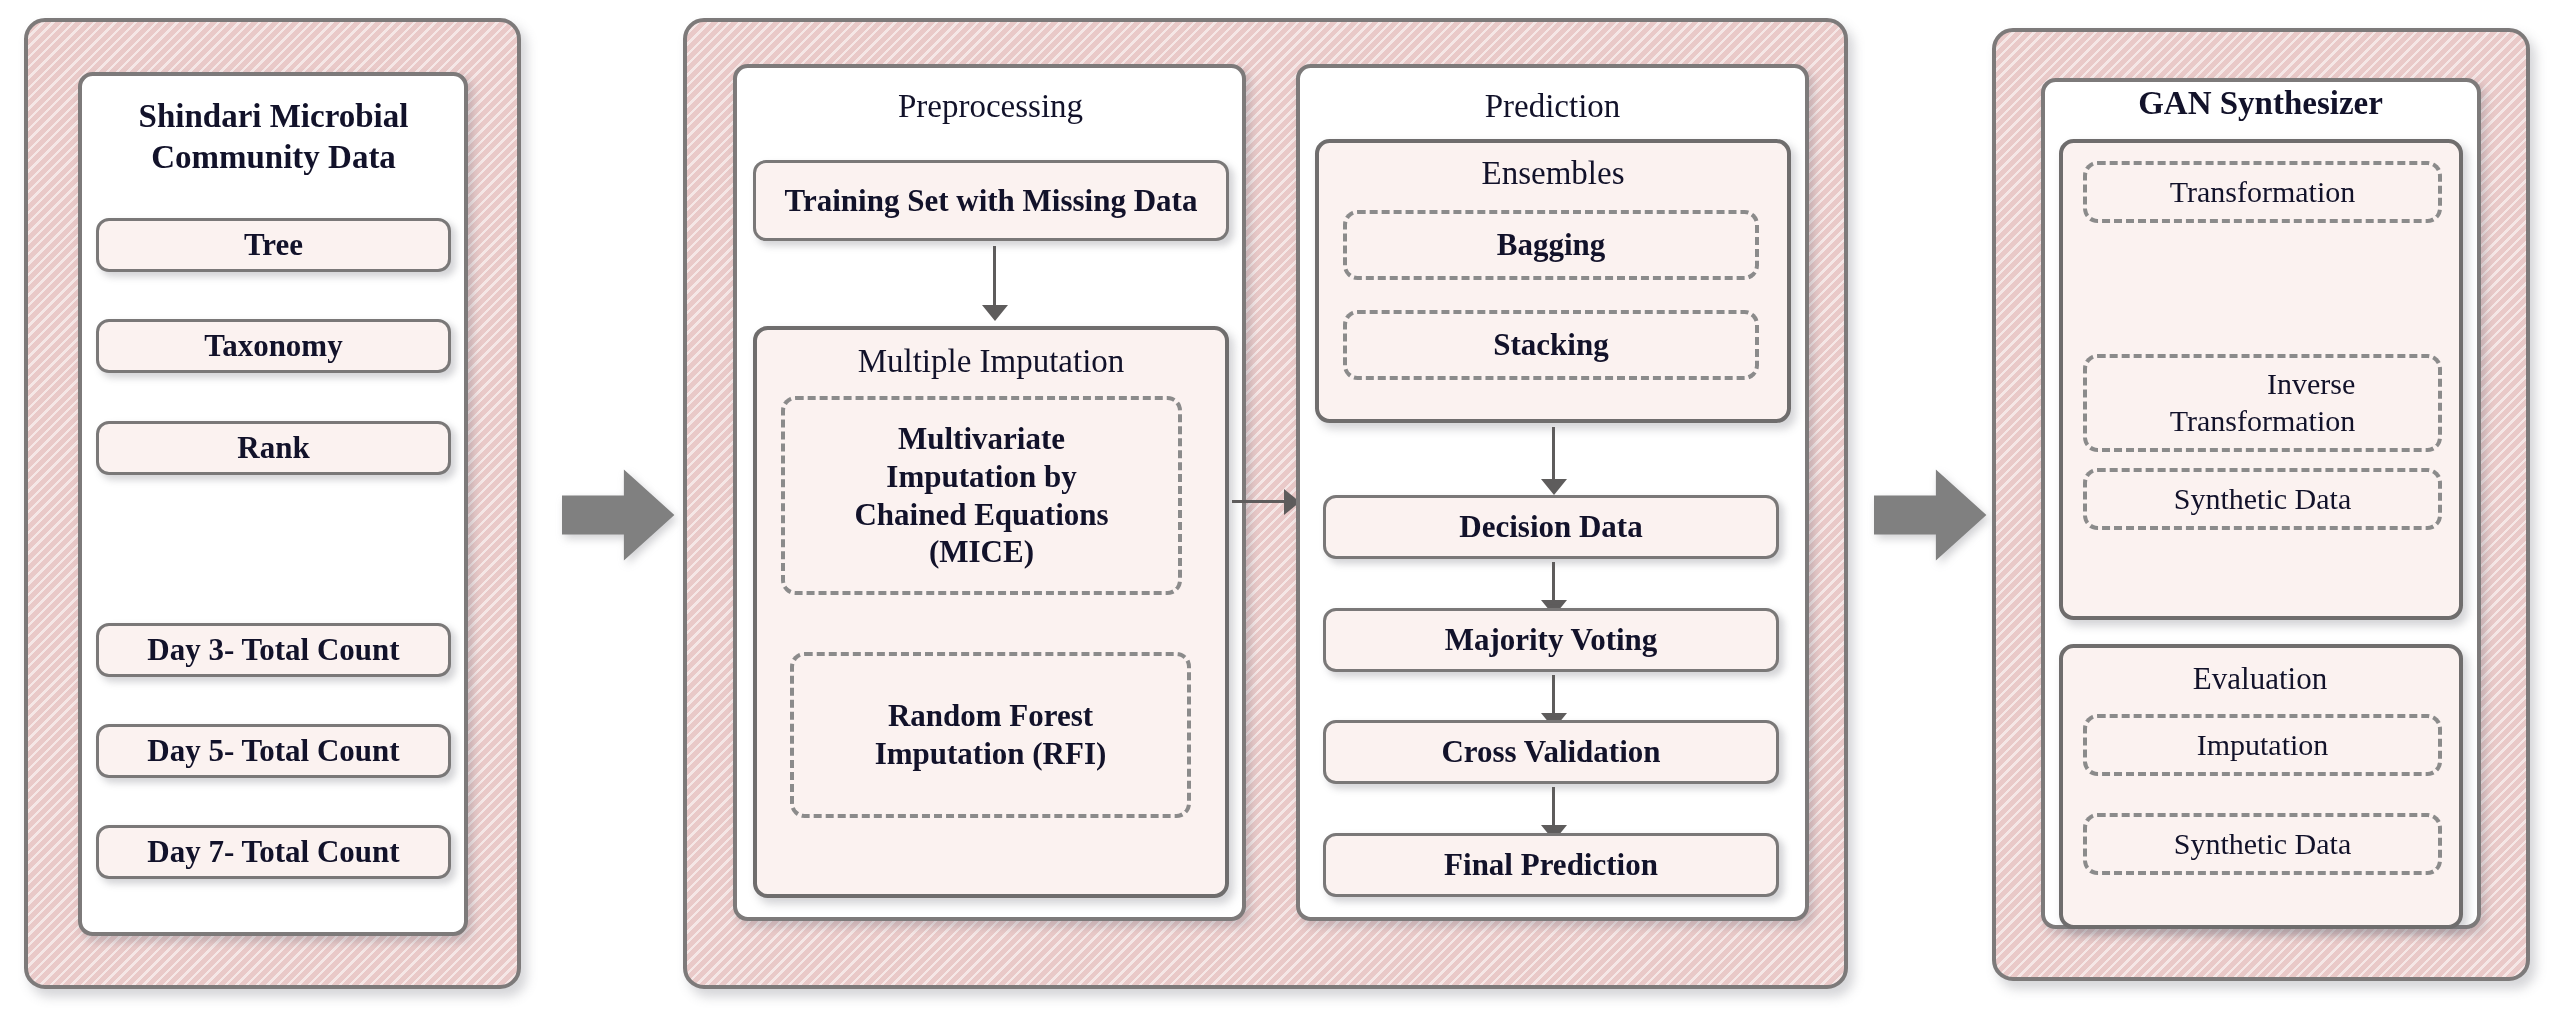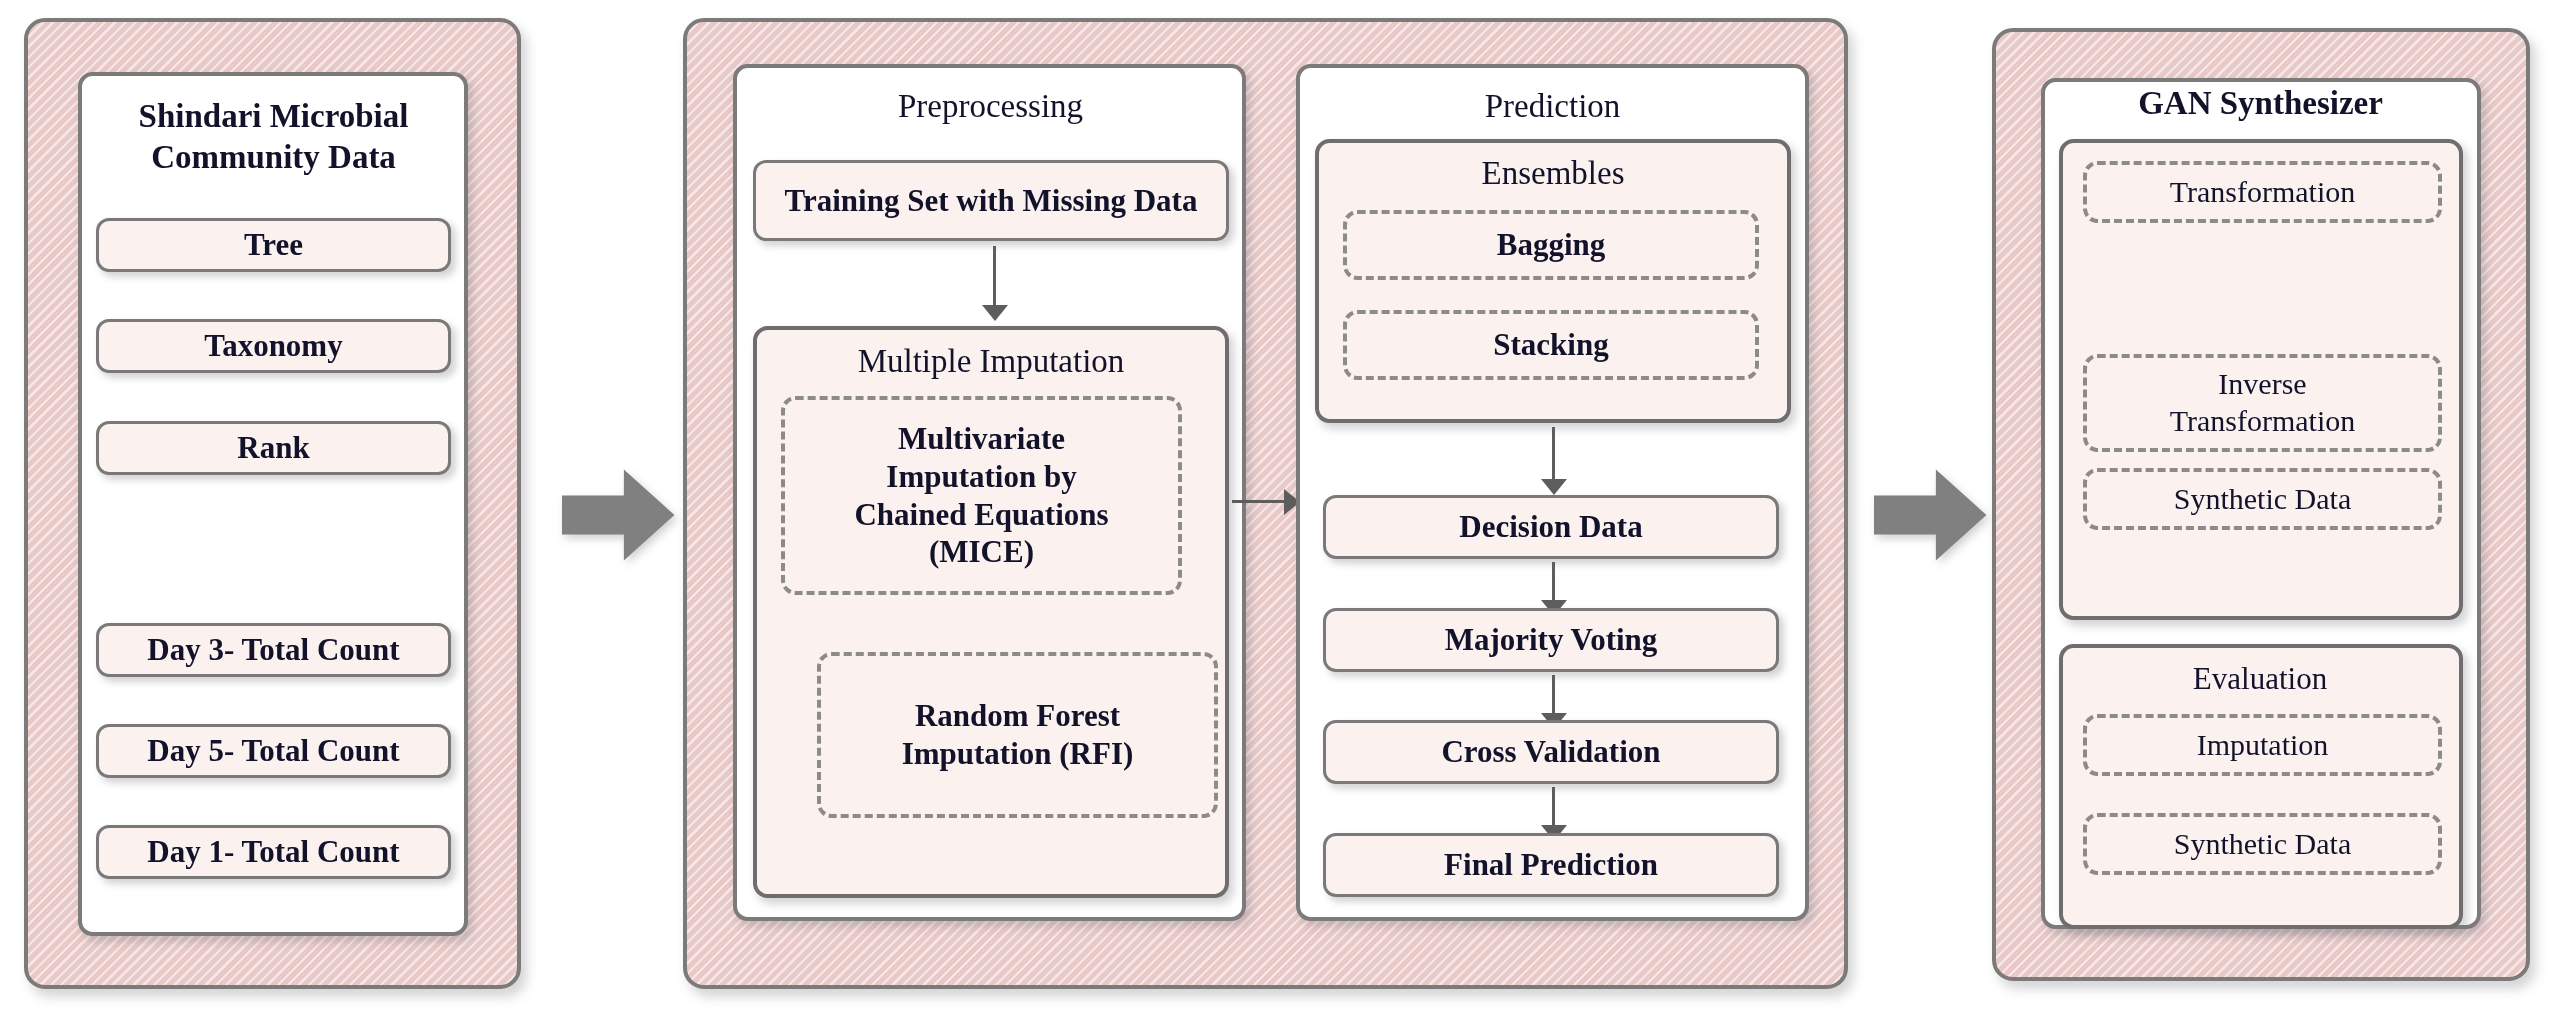--- a/index.html
+++ b/index.html
@@ -156,21 +156,21 @@
 
   <div class="boxs bold t38" style="left:96px;top:319px;width:355px;height:54px;">Taxonomy</div>
 
   <div class="boxs bold t38" style="left:96px;top:421px;width:355px;height:54px;">Rank</div>
 
 
   <div class="boxs bold t38" style="left:96px;top:623px;width:355px;height:54px;">Day 3-  Total Count</div>
 
   <div class="boxs bold t38" style="left:96px;top:724px;width:355px;height:54px;text-align:center;">Day 5- Total Count</div>
 
-  <div class="boxs bold t38" style="left:96px;top:825px;width:355px;height:54px;">Day 1- Total Count</div>
+  <div class="boxs bold t38" style="left:96px;top:825px;width:355px;height:54px;">Day 7- Total Count</div>
 
   <div class="blockarrow" style="left:562px;top:466px;width:114px;height:98px;">
     <svg width="114" height="98" viewBox="0 0 140 120" aria-hidden="true">
       <polygon points="0,36 76,36 76,4 138,60 76,116 76,84 0,84" fill="#808080"></polygon>
     </svg>
   </div>
 
   <div class="stage" style="left:683px;top:18px;width:1165px;height:971px;">
   </div>
 
@@ -190,21 +190,21 @@
   <div class="group" style="left:753px;top:326px;width:476px;height:572px;">
   </div>
 
   <div class="heading t40" style="left:758px;top:341px;width:466px;">Multiple Imputation</div>
 
   <div class="boxd bold t38" style="left:781px;top:396px;width:401px;height:199px;white-space:pre-line;">Multivariate
 Imputation by
 Chained Equations
 (MICE)</div>
 
-  <div class="boxd bold t38" style="left:817px;top:652px;width:401px;height:166px;white-space:pre-line;">Random Forest
+  <div class="boxd bold t38" style="left:790px;top:652px;width:401px;height:166px;white-space:pre-line;">Random Forest
 Imputation (RFI)</div>
 
   <div class="harrow" style="left:1232px;top:485px;width:68px;height:33px;">
     <div class="stem"></div>
       <div class="head"></div>
   </div>
 
   <div class="panel" style="left:1296px;top:64px;width:513px;height:857px;">
   </div>
 
@@ -260,21 +260,21 @@
   </div>
 
   <div class="heading bold t40" style="left:2047px;top:83px;width:427px;">GAN Synthesizer</div>
 
   <div class="group" style="left:2059px;top:139px;width:404px;height:481px;">
   </div>
 
   <div class="boxd t37" style="left:2083px;top:161px;width:359px;height:62px;">Transformation</div>
 
 
-  <div class="boxd t37" style="left:2083px;top:354px;width:359px;height:98px;white-space:pre-line;">Inverse
+  <div class="boxd t37" style="left:2083px;top:354px;width:359px;height:98px;white-space:pre-line;text-align:right;">Inverse
 Transformation</div>
 
   <div class="boxd t37" style="left:2083px;top:468px;width:359px;height:62px;">Synthetic Data</div>
 
   <div class="group" style="left:2059px;top:644px;width:404px;height:285px;">
   </div>
 
   <div class="heading t38" style="left:2063px;top:660px;width:394px;">Evaluation</div>
 
   <div class="boxd t37" style="left:2083px;top:714px;width:359px;height:62px;">Imputation</div>

